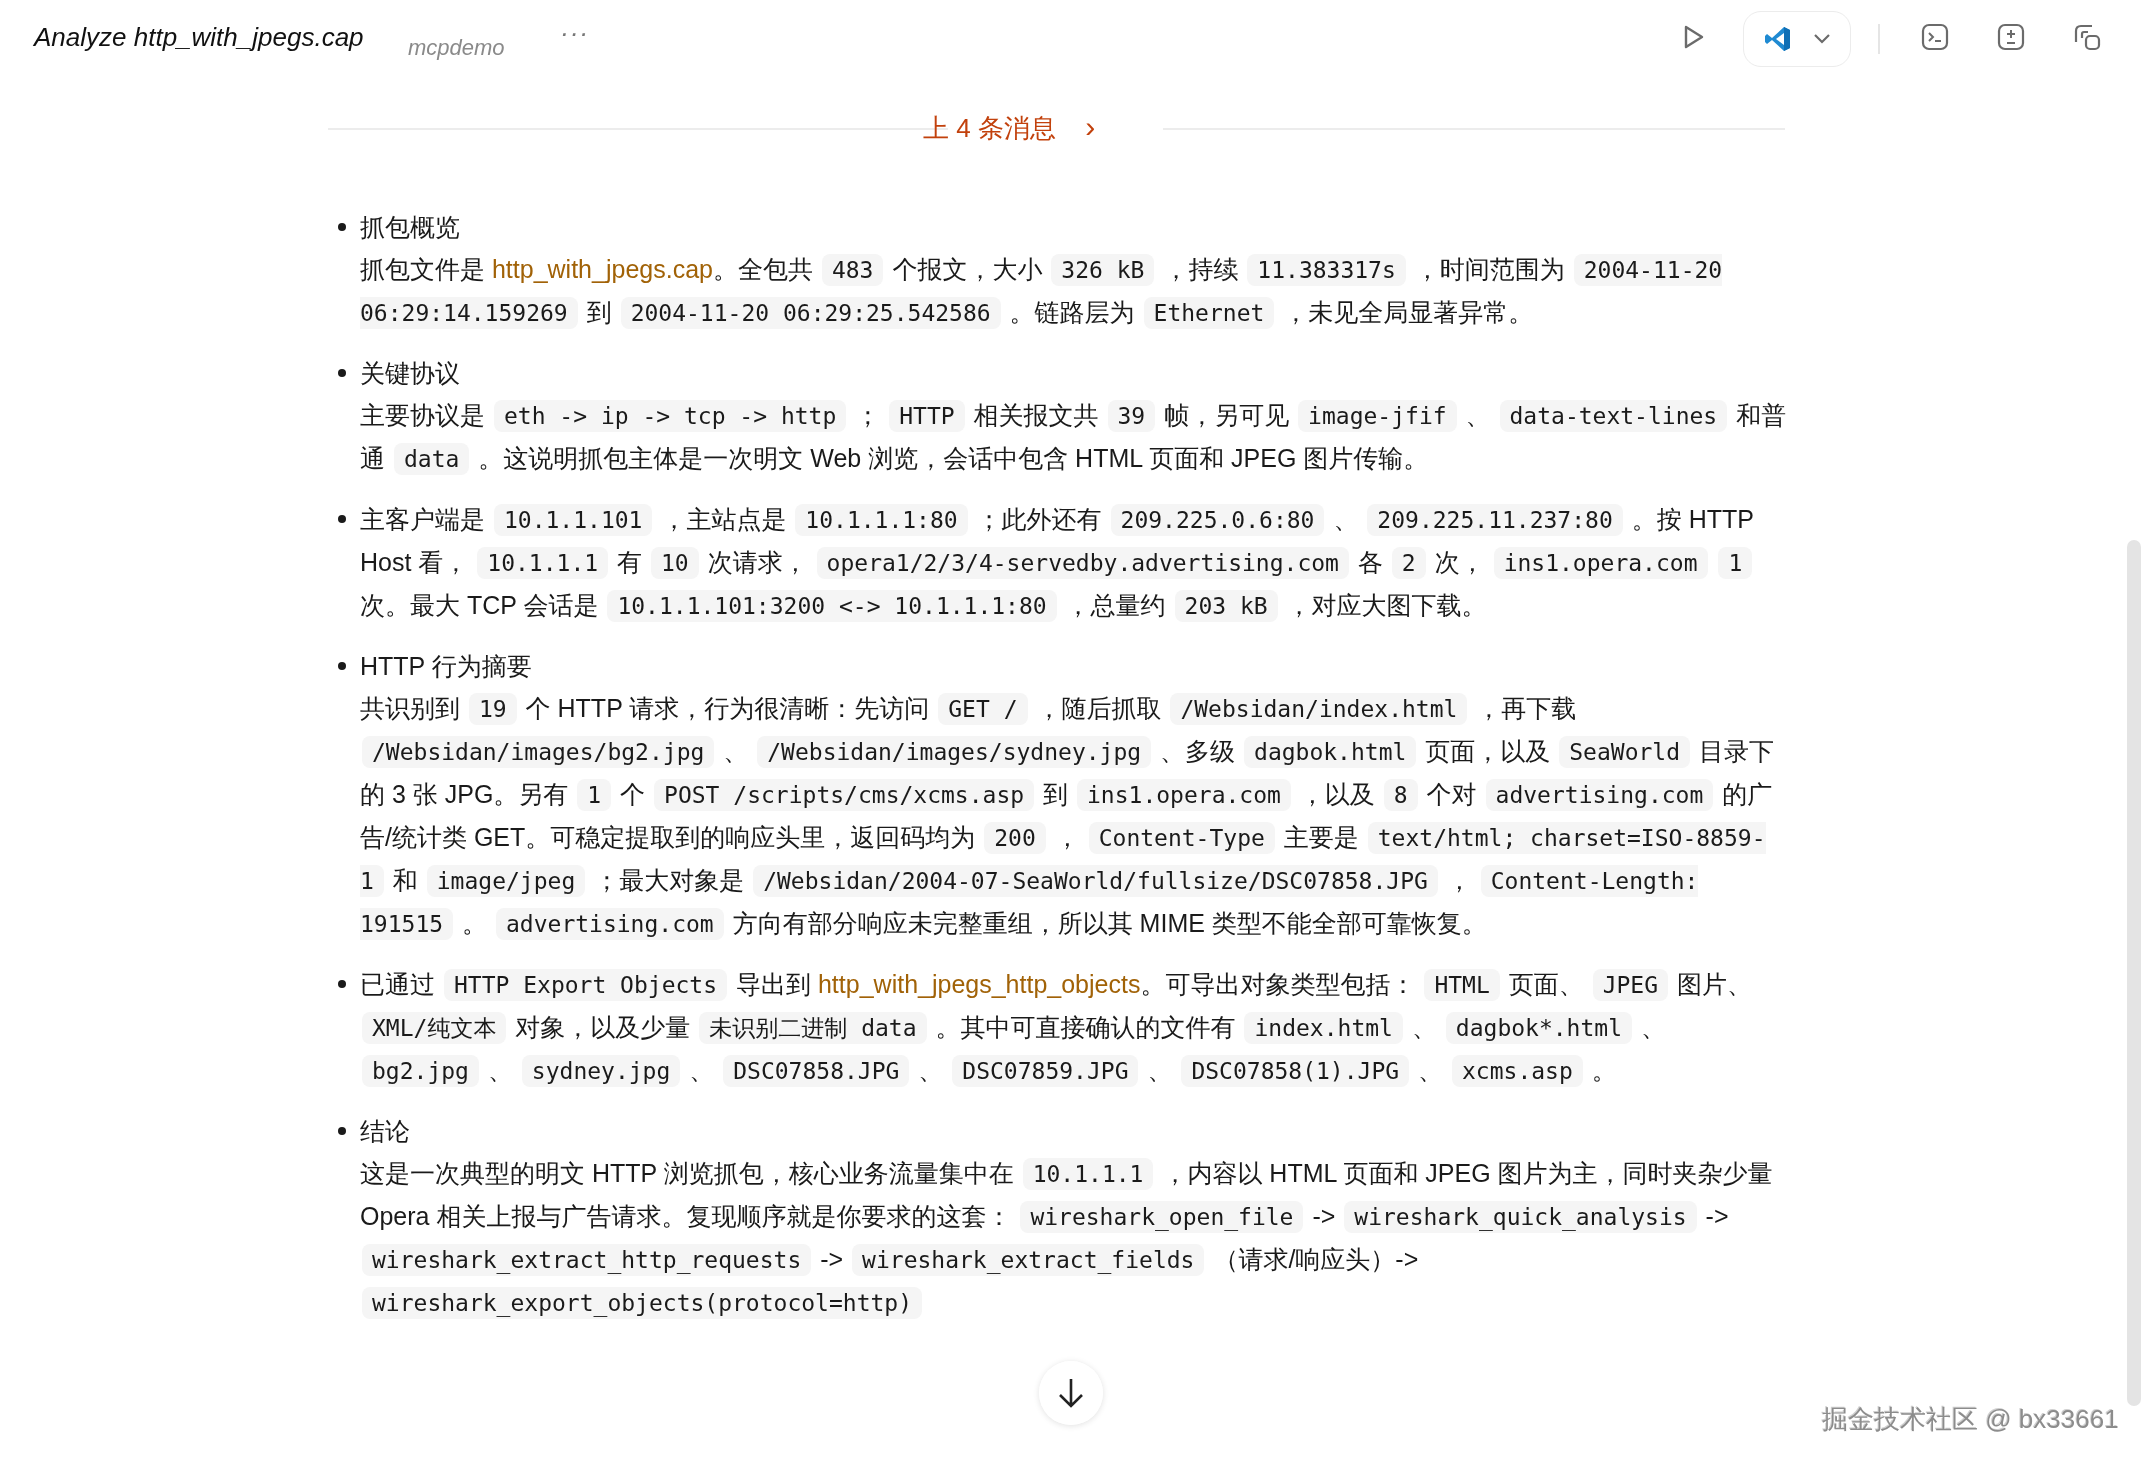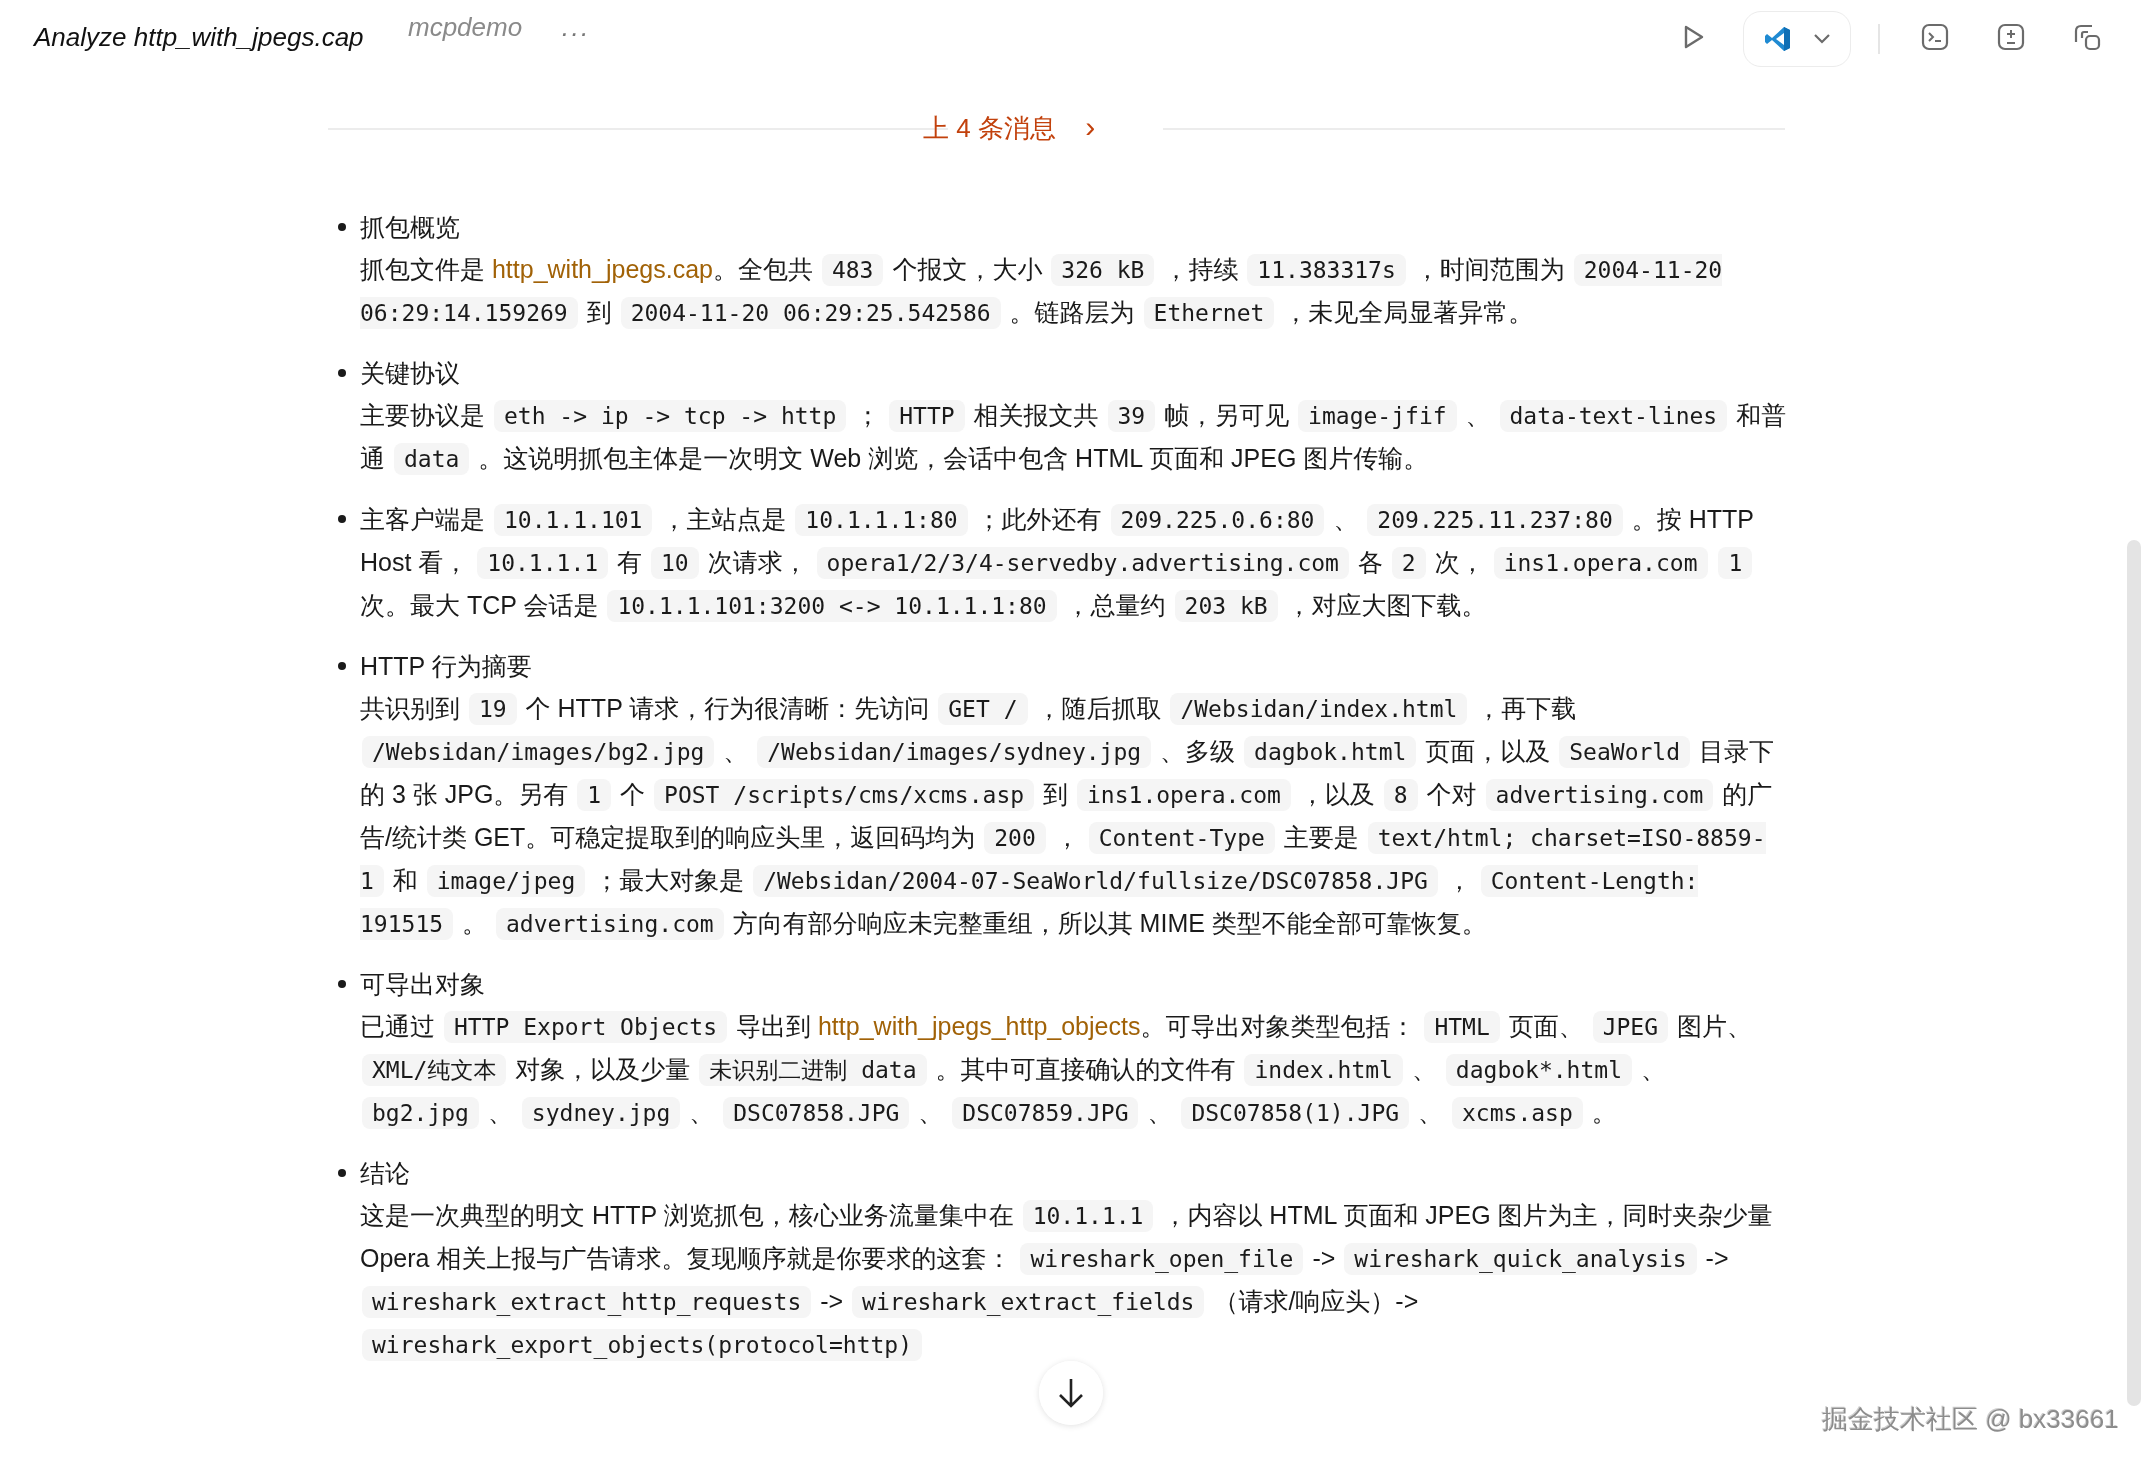--- a/index.html
+++ b/index.html
@@ -1,20 +1,20 @@
 <!DOCTYPE html>
 <html><head>
 <meta charset="utf-8">
 <style>
   html, body { margin:0; padding:0; }
   body { width:2142px; height:1468px; background:#ffffff; position:relative; overflow:hidden;
          font-family:"Liberation Sans","DejaVu Sans",sans-serif; color:#1a1a1a; }
   .topbar { position:absolute; left:0; top:0; width:1754px; height:78px;font-style:italic; }
   .title { position:absolute; left:34px; top:22px; font-size:26px; font-weight:500; color:#111; white-space:nowrap; }
-  .project { position:absolute; left:408px; top:12px; font-size:26px; color:#8a8a8a; }
+  .project { position:absolute; left:408px; top:35px; font-size:22px; color:#8a8a8a; }
   .more { position:absolute; left:560px; top:18px; font-size:26px; color:#777; letter-spacing:1px; cursor:pointer; }
   .tb-icon { position:absolute; top:22px; width:30px; height:30px; cursor:pointer; }
   .editor-pick { position:absolute; left:1743px; top:11px; width:106px; height:54px; border:1.5px solid #ececec; border-radius:18px; background:#fff; cursor:pointer; }
   .sep { position:absolute; left:1878px; top:24px; width:2px; height:30px; background:#e5e5e5; }
   .divider { position:absolute; top:128px; height:2px; background:#ececec; }
   .prev-msgs { position:absolute; left:923px; top:110px; font-size:26px; color:#c2410c; cursor:pointer; white-space:nowrap; }
   .content { position:absolute; left:330px; top:206px; width:1460px; font-size:25px; line-height:42px; }
   .section { position:relative; padding-left:30px; margin-bottom:18px; }
   .section .bullet { position:absolute; left:8px; top:17px; width:8px; height:8px; border-radius:50%; background:#1a1a1a; }
   .section .heading { display:block; }
@@ -98,21 +98,20 @@
       <span class="bullet"></span>
       <span class="body"><span>主客户端是 </span><code>10.1.1.101</code><span> ，主站点是 </span><code>10.1.1.1:80</code><span> ；此外还有 </span><code>209.225.0.6:80</code><span> 、 </span><code>209.225.11.237:80</code><span> 。按 HTTP Host 看， </span><code>10.1.1.1</code><span> 有 </span><code>10</code><span> 次请求， </span><code>opera1/2/3/4-servedby.advertising.com</code><span> 各 </span><code>2</code><span> 次， </span><code>ins1.opera.com</code><span> </span><code>1</code><span> 次。最大 TCP 会话是 </span><code>10.1.1.101:3200 &lt;-&gt; 10.1.1.1:80</code><span> ，总量约 </span><code>203 kB</code><span> ，对应大图下载。</span></span>
     </div>
     <div class="section">
       <span class="bullet"></span>
       <span class="heading">HTTP 行为摘要</span>
       <span class="body"><span>共识别到 </span><code>19</code><span> 个 HTTP 请求，行为很清晰：先访问 </span><code>GET /</code><span> ，随后抓取 </span><code>/Websidan/index.html</code><span> ，再下载 </span><code>/Websidan/images/bg2.jpg</code><span> 、 </span><code>/Websidan/images/sydney.jpg</code><span> 、多级 </span><code>dagbok.html</code><span> 页面，以及 </span><code>SeaWorld</code><span> 目录下的 3 张 JPG。另有 </span><code>1</code><span> 个 </span><code>POST /scripts/cms/xcms.asp</code><span> 到 </span><code>ins1.opera.com</code><span> ，以及 </span><code>8</code><span> 个对 </span><code>advertising.com</code><span> 的广告/统计类 GET。可稳定提取到的响应头里，返回码均为 </span><code>200</code><span> ， </span><code>Content-Type</code><span> 主要是 </span><code>text/html; charset=ISO-8859-1</code><span> 和 </span><code>image/jpeg</code><span> ；最大对象是 </span><code>/Websidan/2004-07-SeaWorld/fullsize/DSC07858.JPG</code><span> ， </span><code>Content-Length: 191515</code><span> 。 </span><code>advertising.com</code><span> 方向有部分响应未完整重组，所以其 MIME 类型不能全部可靠恢复。</span></span>
     </div>
     <div class="section">
       <span class="bullet"></span>
-      <span class="heading">可导出对象</span>
       <span class="body"><span>已通过 </span><code>HTTP Export Objects</code><span> 导出到 </span><a class="link">http_with_jpegs_http_objects</a><span>。可导出对象类型包括： </span><code>HTML</code><span> 页面、 </span><code>JPEG</code><span> 图片、 </span><code>XML/纯文本</code><span> 对象，以及少量 </span><code>未识别二进制 data</code><span> 。其中可直接确认的文件有 </span><code>index.html</code><span> 、 </span><code>dagbok*.html</code><span> 、 </span><code>bg2.jpg</code><span> 、 </span><code>sydney.jpg</code><span> 、 </span><code>DSC07858.JPG</code><span> 、 </span><code>DSC07859.JPG</code><span> 、 </span><code>DSC07858(1).JPG</code><span> 、 </span><code>xcms.asp</code><span> 。</span></span>
     </div>
     <div class="section">
       <span class="bullet"></span>
       <span class="heading">结论</span>
       <span class="body"><span>这是一次典型的明文 HTTP 浏览抓包，核心业务流量集中在 </span><code>10.1.1.1</code><span> ，内容以 HTML 页面和 JPEG 图片为主，同时夹杂少量 Opera 相关上报与广告请求。复现顺序就是你要求的这套： </span><code>wireshark_open_file</code><span> -&gt; </span><code>wireshark_quick_analysis</code><span> -&gt; </span><code>wireshark_extract_http_requests</code><span> -&gt; </span><code>wireshark_extract_fields</code><span> （请求/响应头）-&gt; </span><code>wireshark_export_objects(protocol=http)</code></span>
     </div>
   </div>
 
 <div class="scroll-down">

